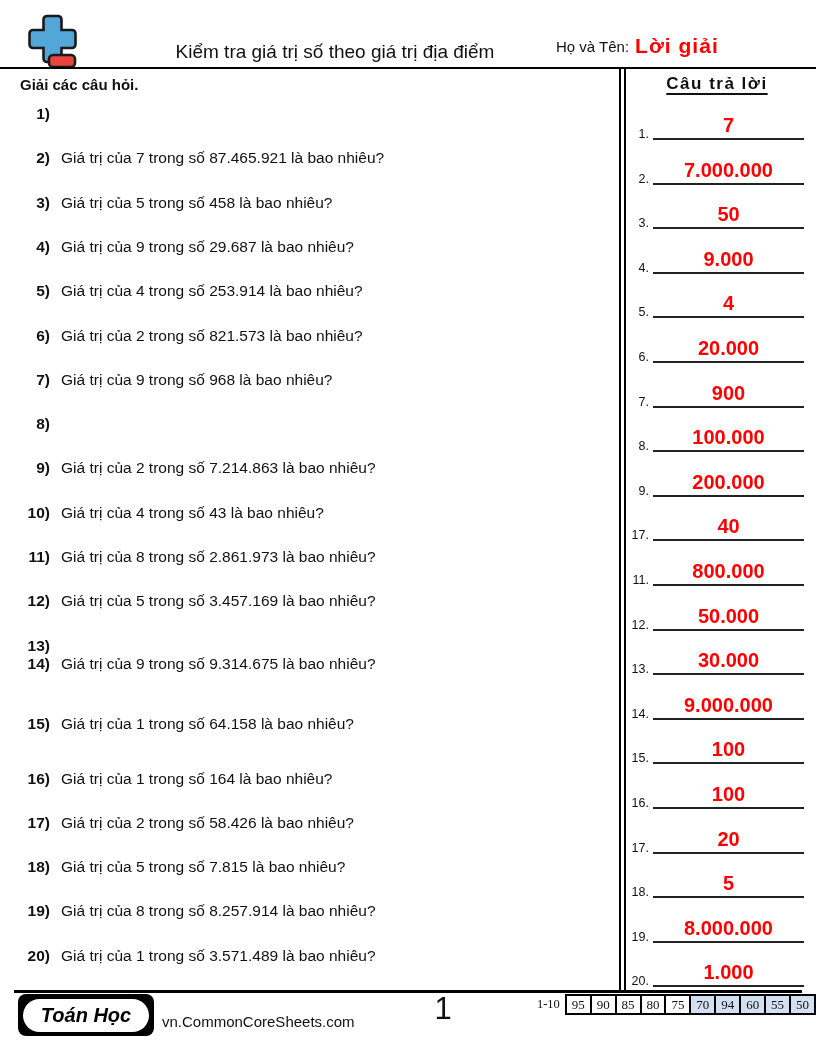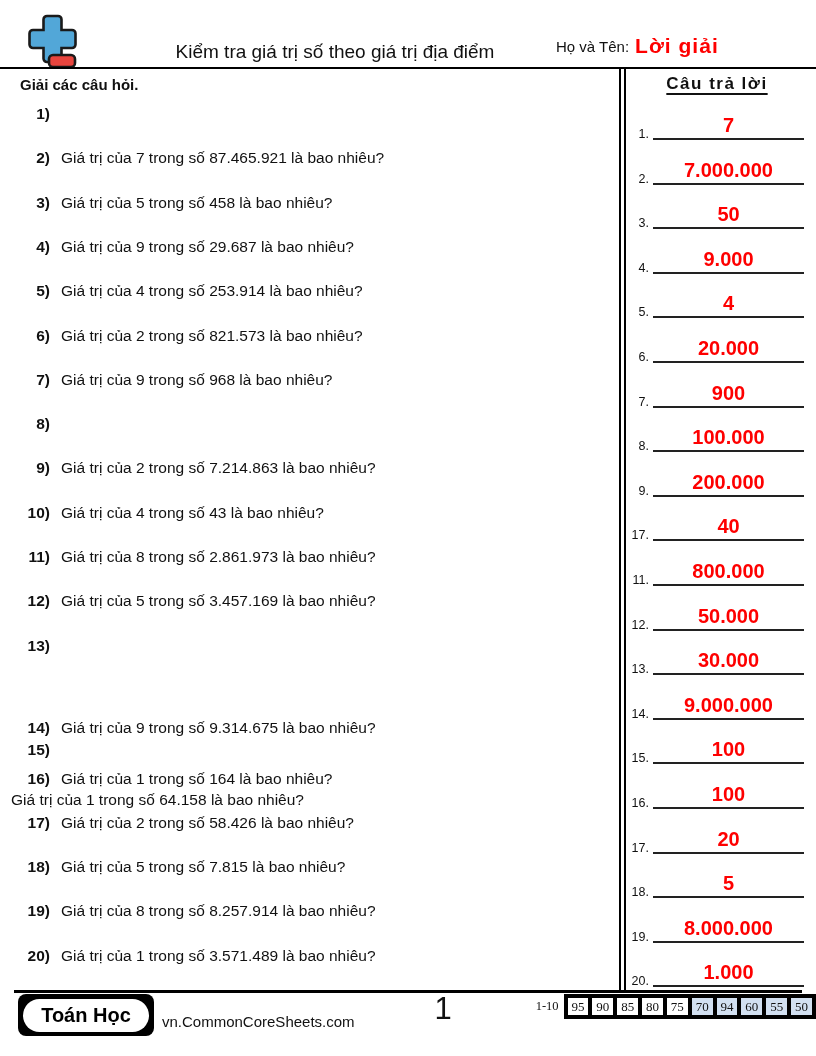--- a/index.html
+++ b/index.html
@@ -47,34 +47,34 @@
   }
   .a-row { position:absolute; left:653px; width:151px; height:31px; border-bottom:2px solid #222; }
   .a-num { position:absolute; left:-34px; bottom:-3px; width:30px; text-align:right; font-size:12.5px; color:#111; }
   .a-val { position:absolute; left:-10px; right:-10px; bottom:1px; text-align:center; font-size:20px; font-weight:bold; color:var(--red,#fe0000); }
 
   
   .footer-rule { position:absolute; left:14px; top:990px; width:788px; height:3px; background:#000; }
   .brand-box {
     position:absolute; left:18px; top:994px; width:136px; height:42px;
     background:#000; border-radius:8px;
-    display:flex; align-items:center; justify-content:center;
+    display:flex; align-items:center; justify-content:center;font-style:italic;
   }
   .brand-pill {
     background:#fff; border-radius:17px; width:126px; height:33px;
     display:flex; align-items:center; justify-content:center;
     font-weight:bold; font-size:20px; color:#000;
   }
   .site-text { position:absolute; left:162px; top:1013px; font-size:15px; }
   .page-number { position:absolute; left:398px; top:991px; width:90px; text-align:center; font-size:31px; }
 
   .score-table { position:absolute; left:528px; top:994px; border-collapse:collapse; }
   .score-table td { text-align:center; font-size:13px; line-height:13px; padding:2px 0;font-family:Liberation Serif, serif; }
   .score-label { width:38px; border:none; padding-right:5px !important; text-align:right !important; font-size:12.5px !important; }
-  .score-cell { width:25px; border:4px solid #000000; background:#fff; }
+  .score-cell { width:25px; border:2px solid #000000; background:#fff; }
   .score-cell.hl { background:var(--hl,#d2e0f1); }
 </style>
 </head>
 <body>
 
 <div class="page">
 
   <div class="logo">
     <svg viewBox="0 0 52 58" width="52" height="58">
       <path id="logo-plus" d="M21 4 h11 a3.5 3.5 0 0 1 3.5 3.5 V18 h10.5 a3.5 3.5 0 0 1 3.5 3.5 v11 a3.5 3.5 0 0 1 -3.5 3.5 H35.5 V46.5 a3.5 3.5 0 0 1 -3.5 3.5 H21 a3.5 3.5 0 0 1 -3.5 -3.5 V36 H7 a3.5 3.5 0 0 1 -3.5 -3.5 v-11 A3.5 3.5 0 0 1 7 18 h10.5 V7.5 A3.5 3.5 0 0 1 21 4 z" fill="#52a7d8" stroke="#1a1a1a" stroke-width="2.6"></path>
@@ -132,25 +132,25 @@
         <span class="q-num">11)</span>
         <span class="q-text">Giá trị của 8 trong số 2.861.973 là bao nhiêu?</span>
       </div>
       <div class="q-row" style="top: 591.3px;">
         <span class="q-num">12)</span>
         <span class="q-text">Giá trị của 5 trong số 3.457.169 là bao nhiêu?</span>
       </div>
       <div class="q-row" style="top: 635.6px;">
         <span class="q-num">13)</span>
       </div>
-      <div class="q-row" style="top: 718px; align-items: center;">
+      <div class="q-row" style="top: 654px; align-items: center;">
         <span class="q-num">14)</span>
         <span class="q-text">Giá trị của 9 trong số 9.314.675 là bao nhiêu?</span>
       </div>
-      <div class="q-row" style="top: 740px; flex-direction: column;">
+      <div class="q-row" style="top: 714px;">
         <span class="q-num">15)</span>
         <span class="q-text">Giá trị của 1 trong số 64.158 là bao nhiêu?</span>
       </div>
       <div class="q-row" style="top: 768.5px; align-items: flex-end;">
         <span class="q-num">16)</span>
         <span class="q-text">Giá trị của 1 trong số 164 là bao nhiêu?</span>
       </div>
       <div class="q-row" style="top: 812.8px;">
         <span class="q-num">17)</span>
         <span class="q-text">Giá trị của 2 trong số 58.426 là bao nhiêu?</span>

